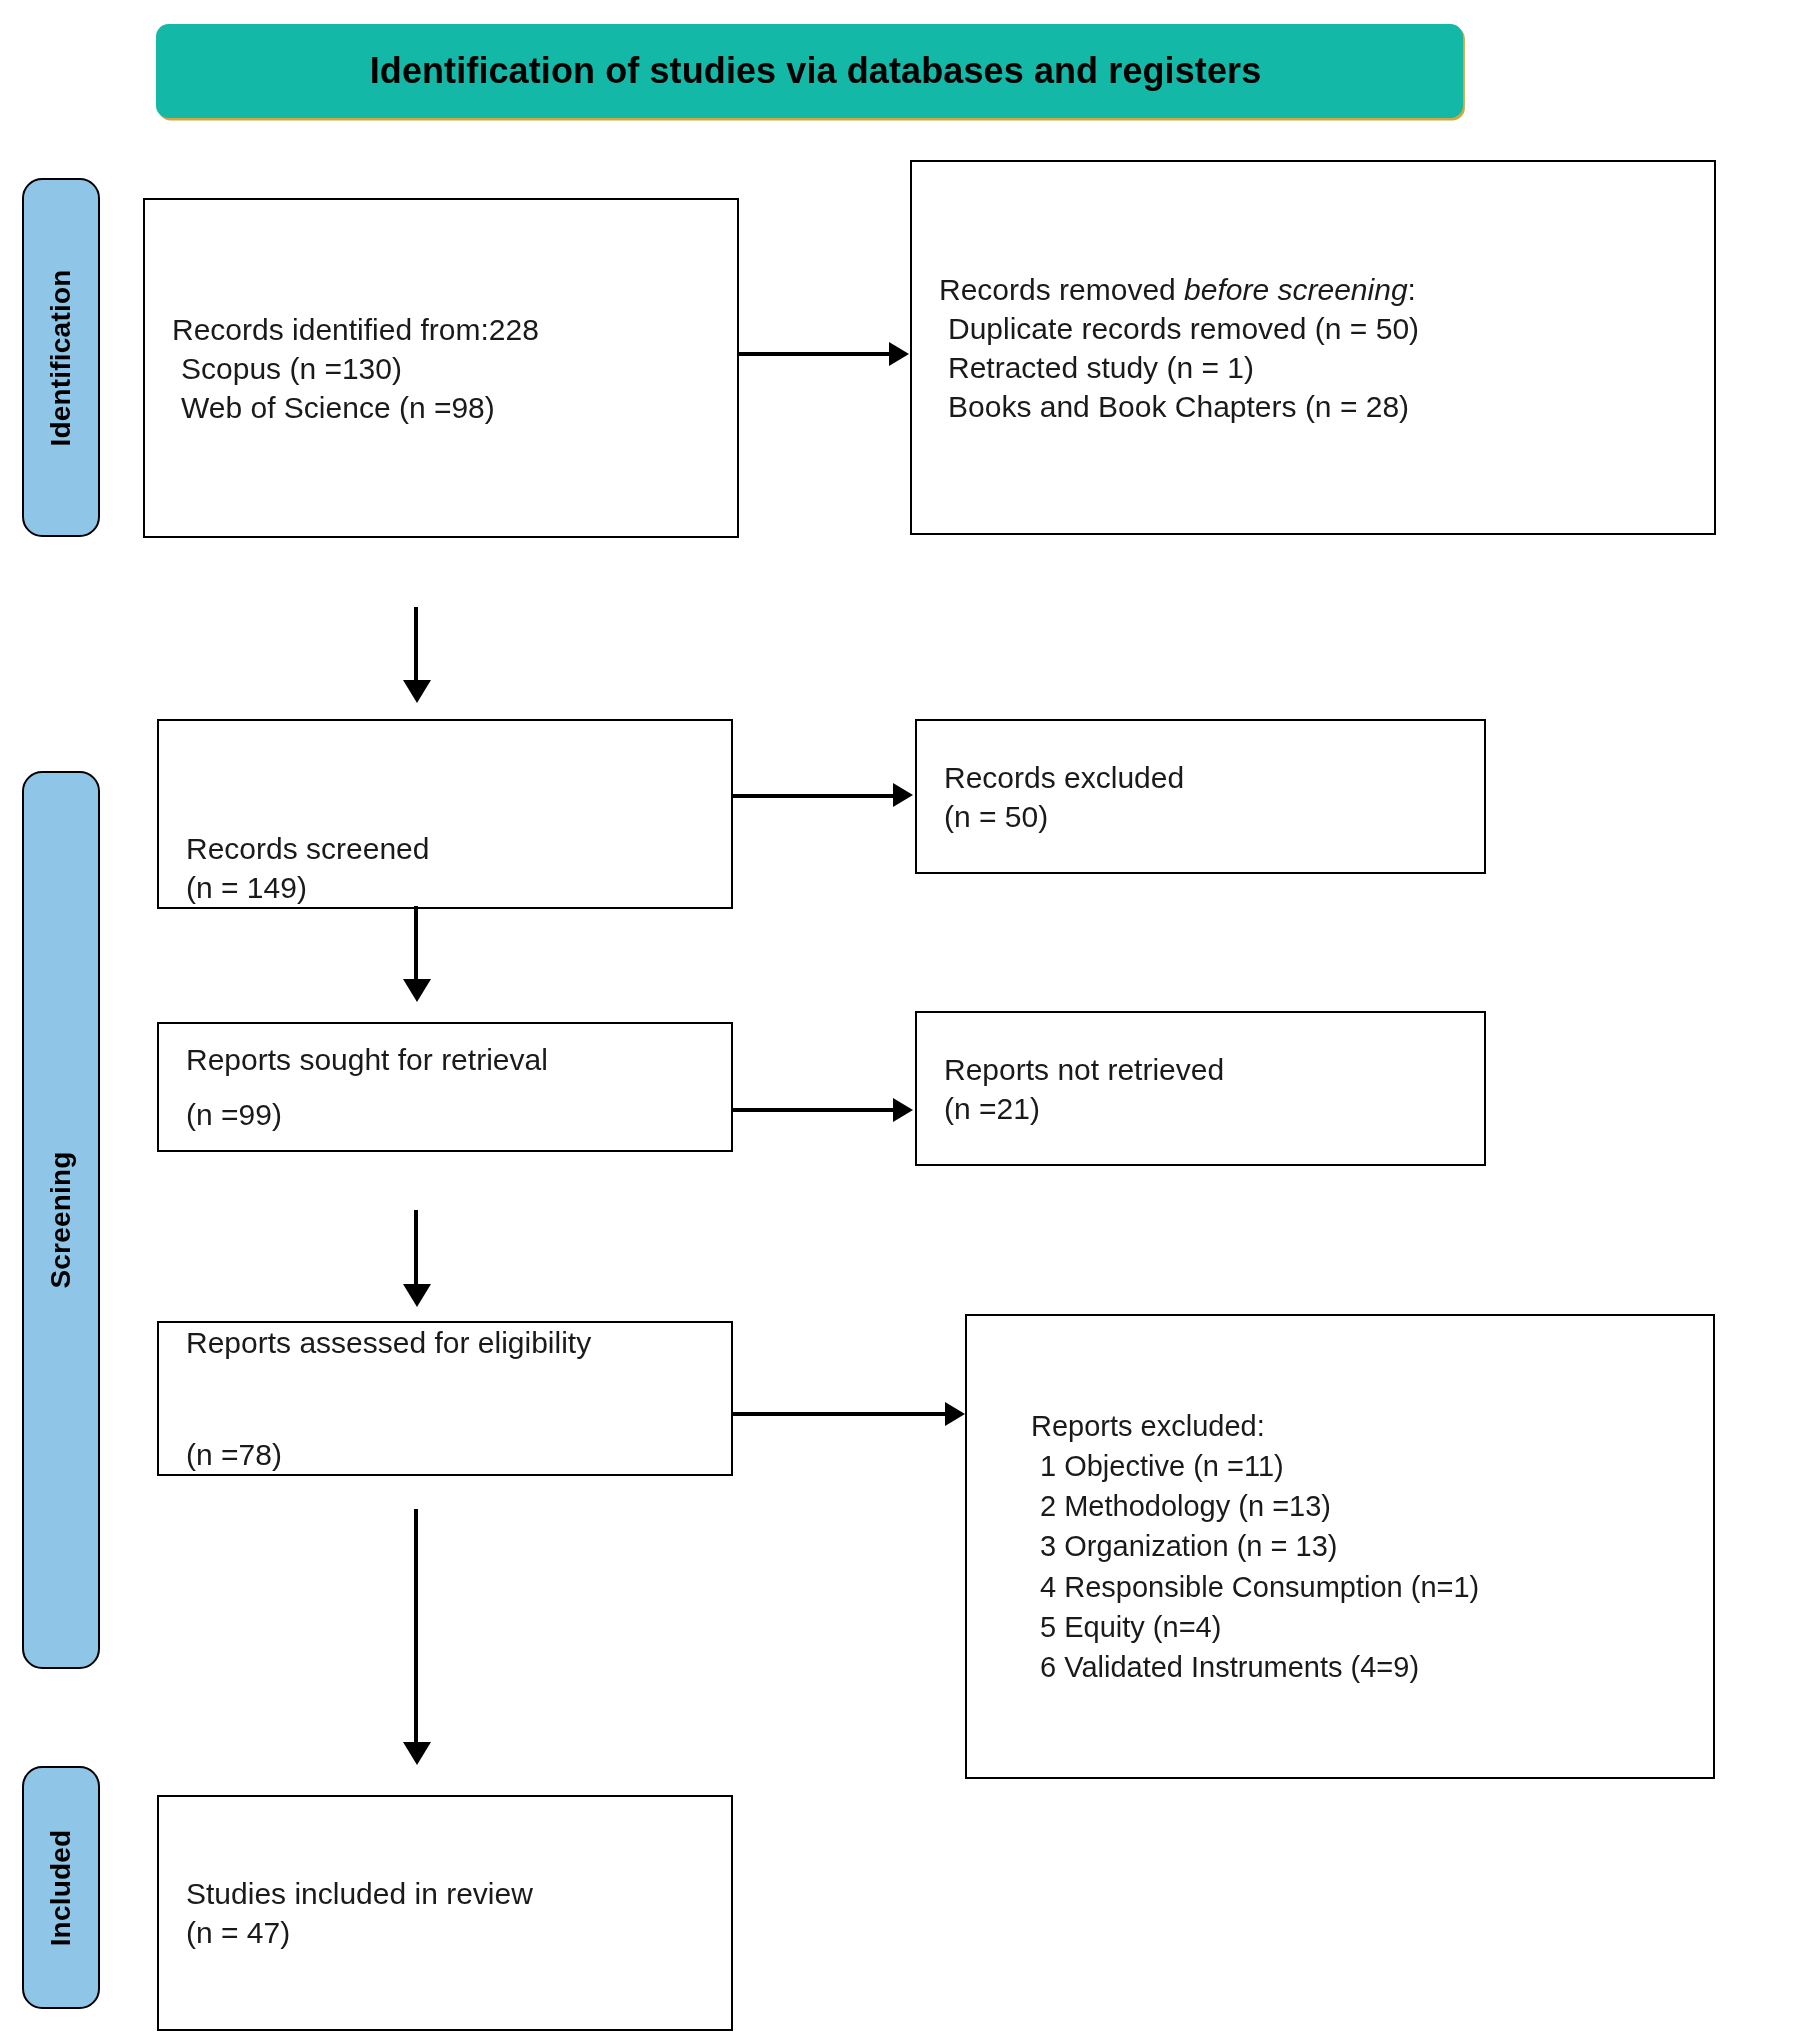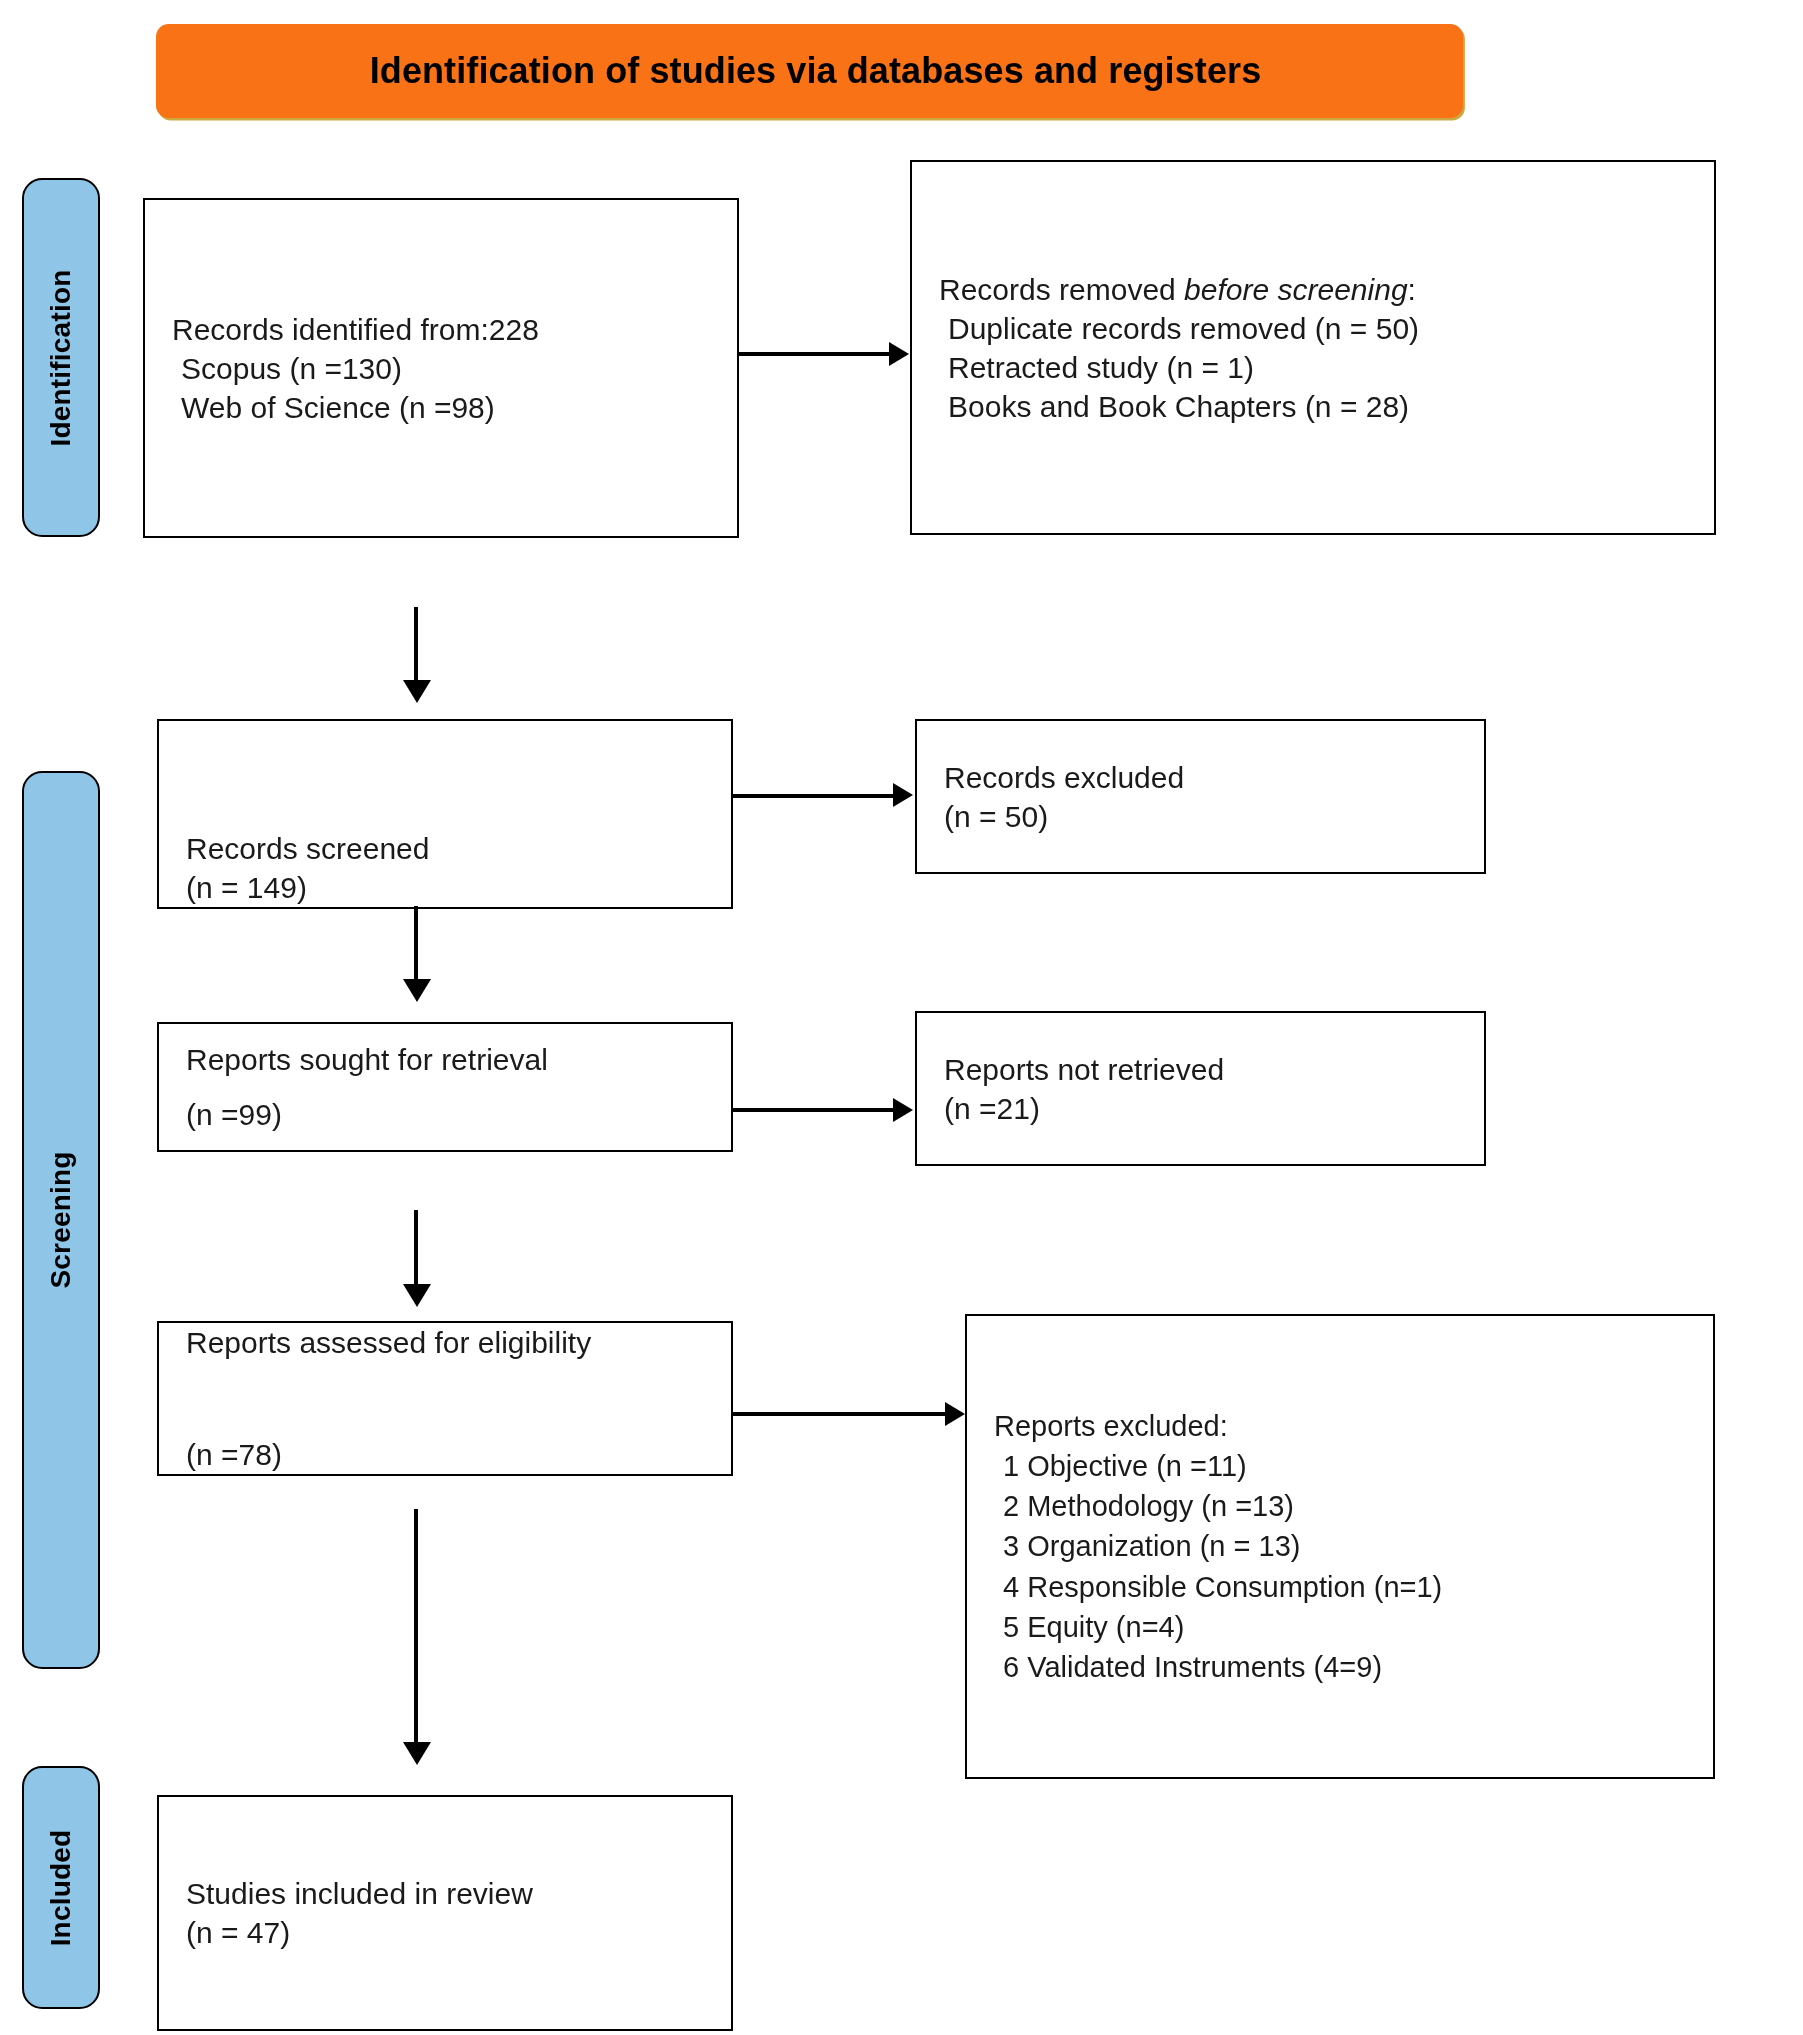--- a/index.html
+++ b/index.html
@@ -17,21 +17,21 @@
     overflow: hidden;
   }
 
   
   .header-banner {
     position: absolute;
     left: 156px;
     top: 24px;
     width: 1307px;
     height: 94px;
-    background: #f97316;
+    background: #14b8a6;
     border-radius: 12.6px;
     box-shadow: 1.9px 2.4px 0 0 rgba(190,140,0,0.75);
     display: flex;
     align-items: center;
     justify-content: center;
     box-sizing: border-box;
     padding-left: 12px;
   }
   .header-banner .title {
     font-size: 36px;
@@ -89,21 +89,21 @@
   #box-identified       { left: 143px;  top: 198px;  width: 596px; height: 340px; }
   #box-removed          { left: 910px; top: 160px;  width: 806px; height: 375px; }
   #box-screened         { left: 157px;  top: 719px; width: 576px; height: 190px; justify-content: flex-end; }
   #box-excluded         { left: 915px; top: 719px; width: 571px; height: 155px; }
   #box-sought           { left: 157px;  top: 1022px; width: 576px; height: 130px; gap: 16px; }
   #box-not-retrieved    { left: 915px; top: 1011px; width: 571px; height: 155px; }
   #box-assessed         { left: 157px;  top: 1321px; width: 576px; height: 155px; justify-content: space-between; }
   #box-reports-excluded { left: 965px; top: 1314px; width: 750px; height: 465px; }
   #box-included         { left: 157px;  top: 1795px; width: 576px; height: 236px; }
 
-  #box-reports-excluded .line { font-size: 29px; line-height: 1.38; }
+  #box-reports-excluded .line { font-size: 29px; line-height: 1.38; margin-left: 37px; }
 
   
   .conn-h {
     position: absolute;
     height: 4.4px;
     background: #000000;
   }
   .conn-v {
     position: absolute;
     width: 4.4px;

